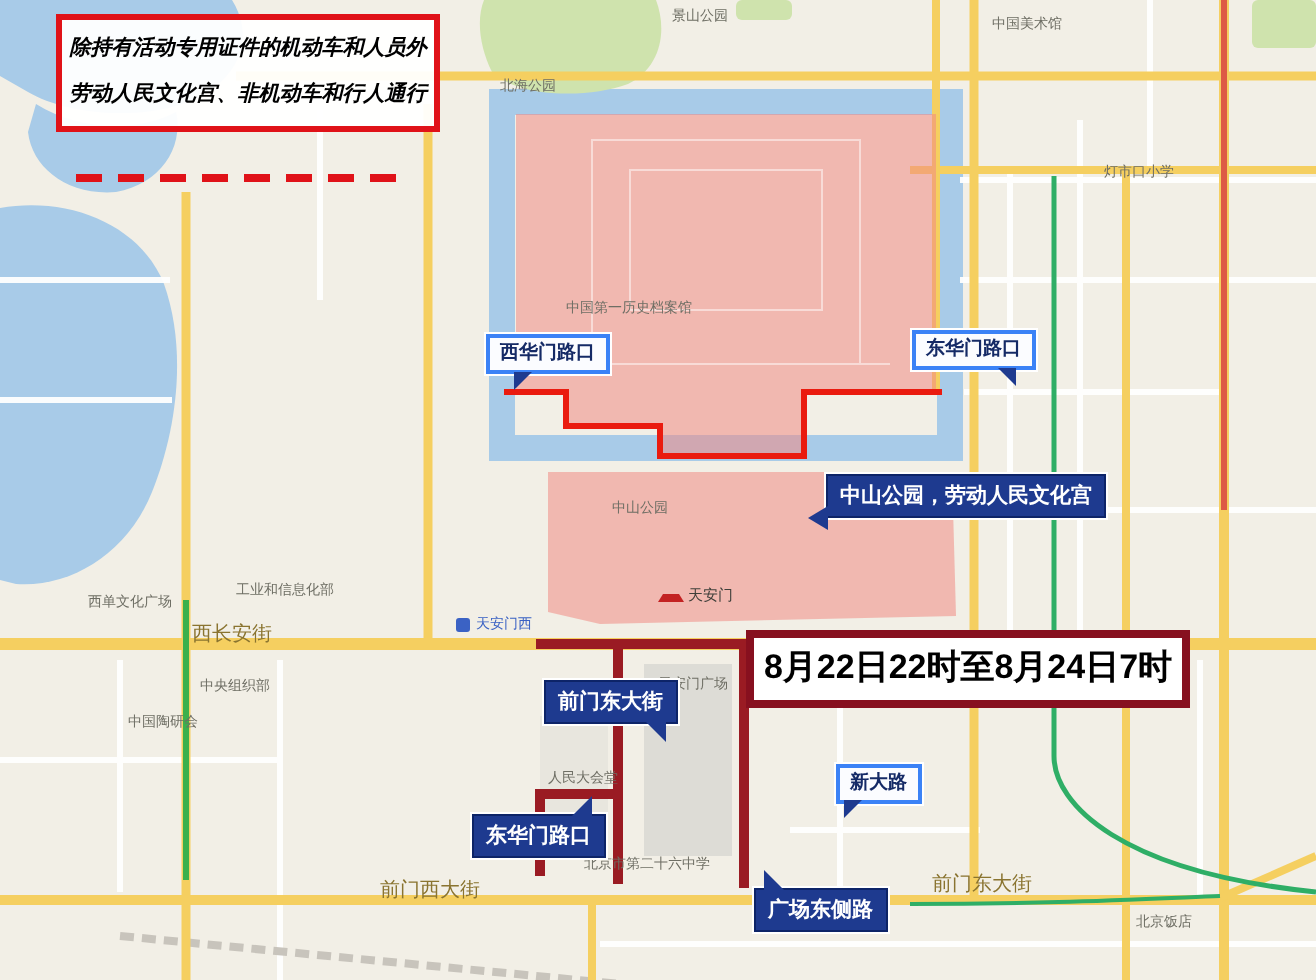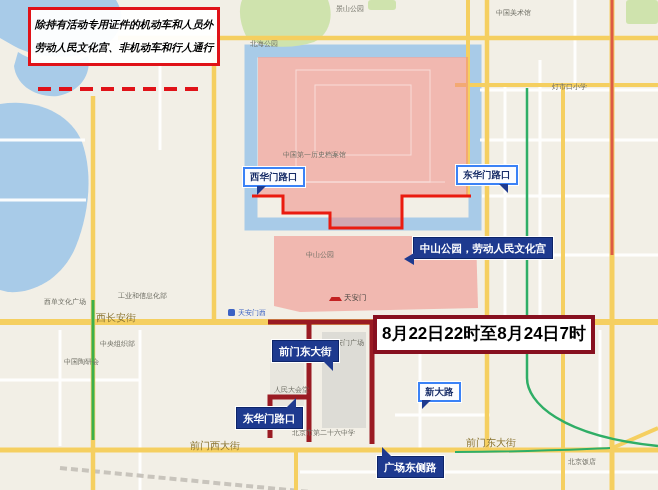--- a/index.html
+++ b/index.html
@@ -155,21 +155,21 @@
   <div class="co" style="left:272px;top:340px">
     <span>前门东大街</span>
     <span class="ptr" style="right:5px;bottom:-10px;border-top:10px solid #1e3a8f;border-left:10px solid transparent"></span>
   </div>
 
   <div class="co" style="left:236px;top:407px">
     <span>东华门路口</span>
     <span class="ptr" style="right:6px;top:-10px;border-bottom:10px solid #1e3a8f;border-left:10px solid transparent"></span>
   </div>
 
-  <div class="co" style="left:377px;top:456px">
+  <div class="co" style="left:377px;top:444px">
     <span>广场东侧路</span>
     <span class="ptr" style="left:4px;top:-10px;border-bottom:10px solid #1e3a8f;border-right:10px solid transparent"></span>
   </div>
 
   <div class="cow" style="left:211px;top:167px">
     <span>西华门路口</span>
     <span class="ptr" style="left:12px;bottom:-10px;border-top:9px solid #1e3a8f;border-right:9px solid transparent"></span>
   </div>
 
   <div class="cow" style="left:424px;top:165px">

